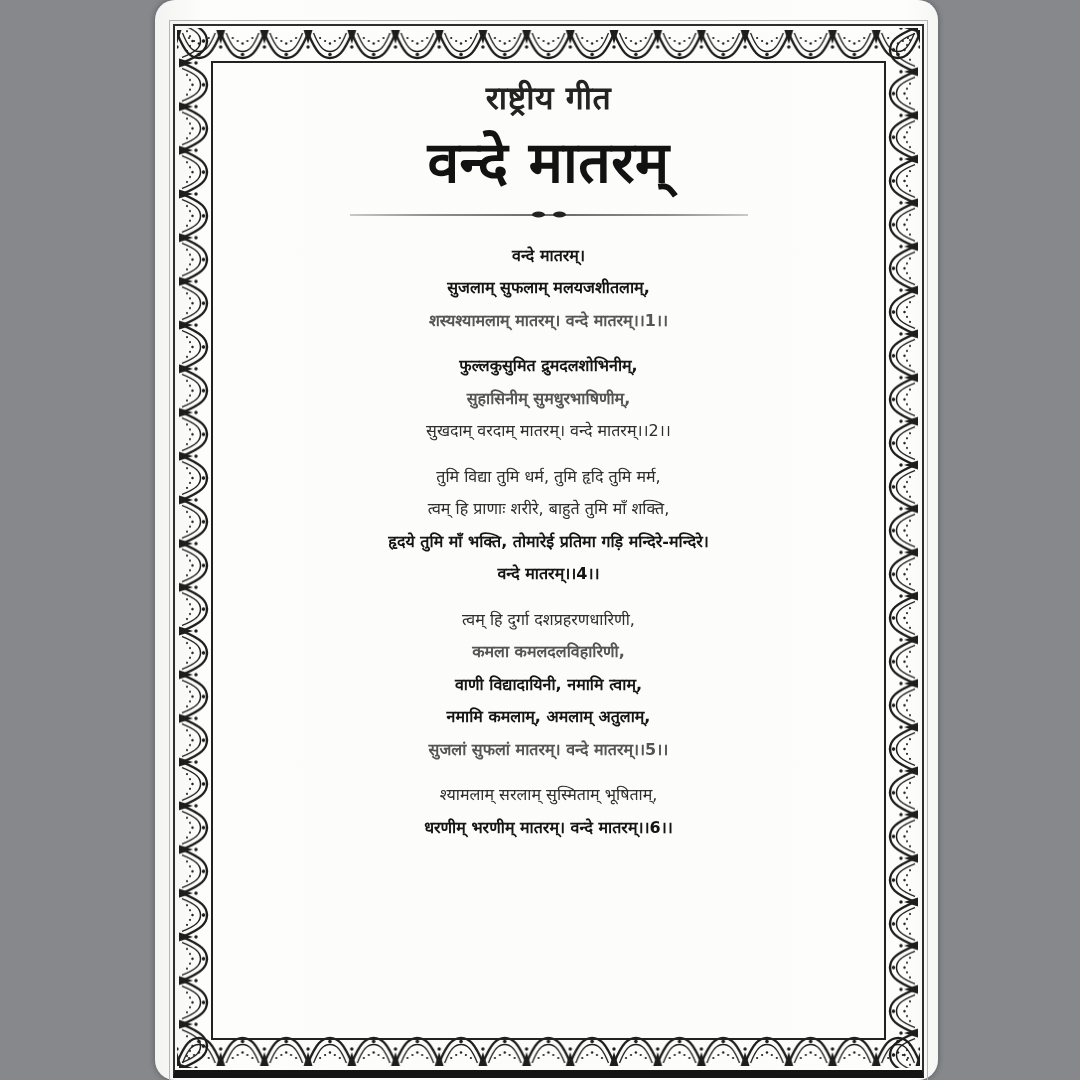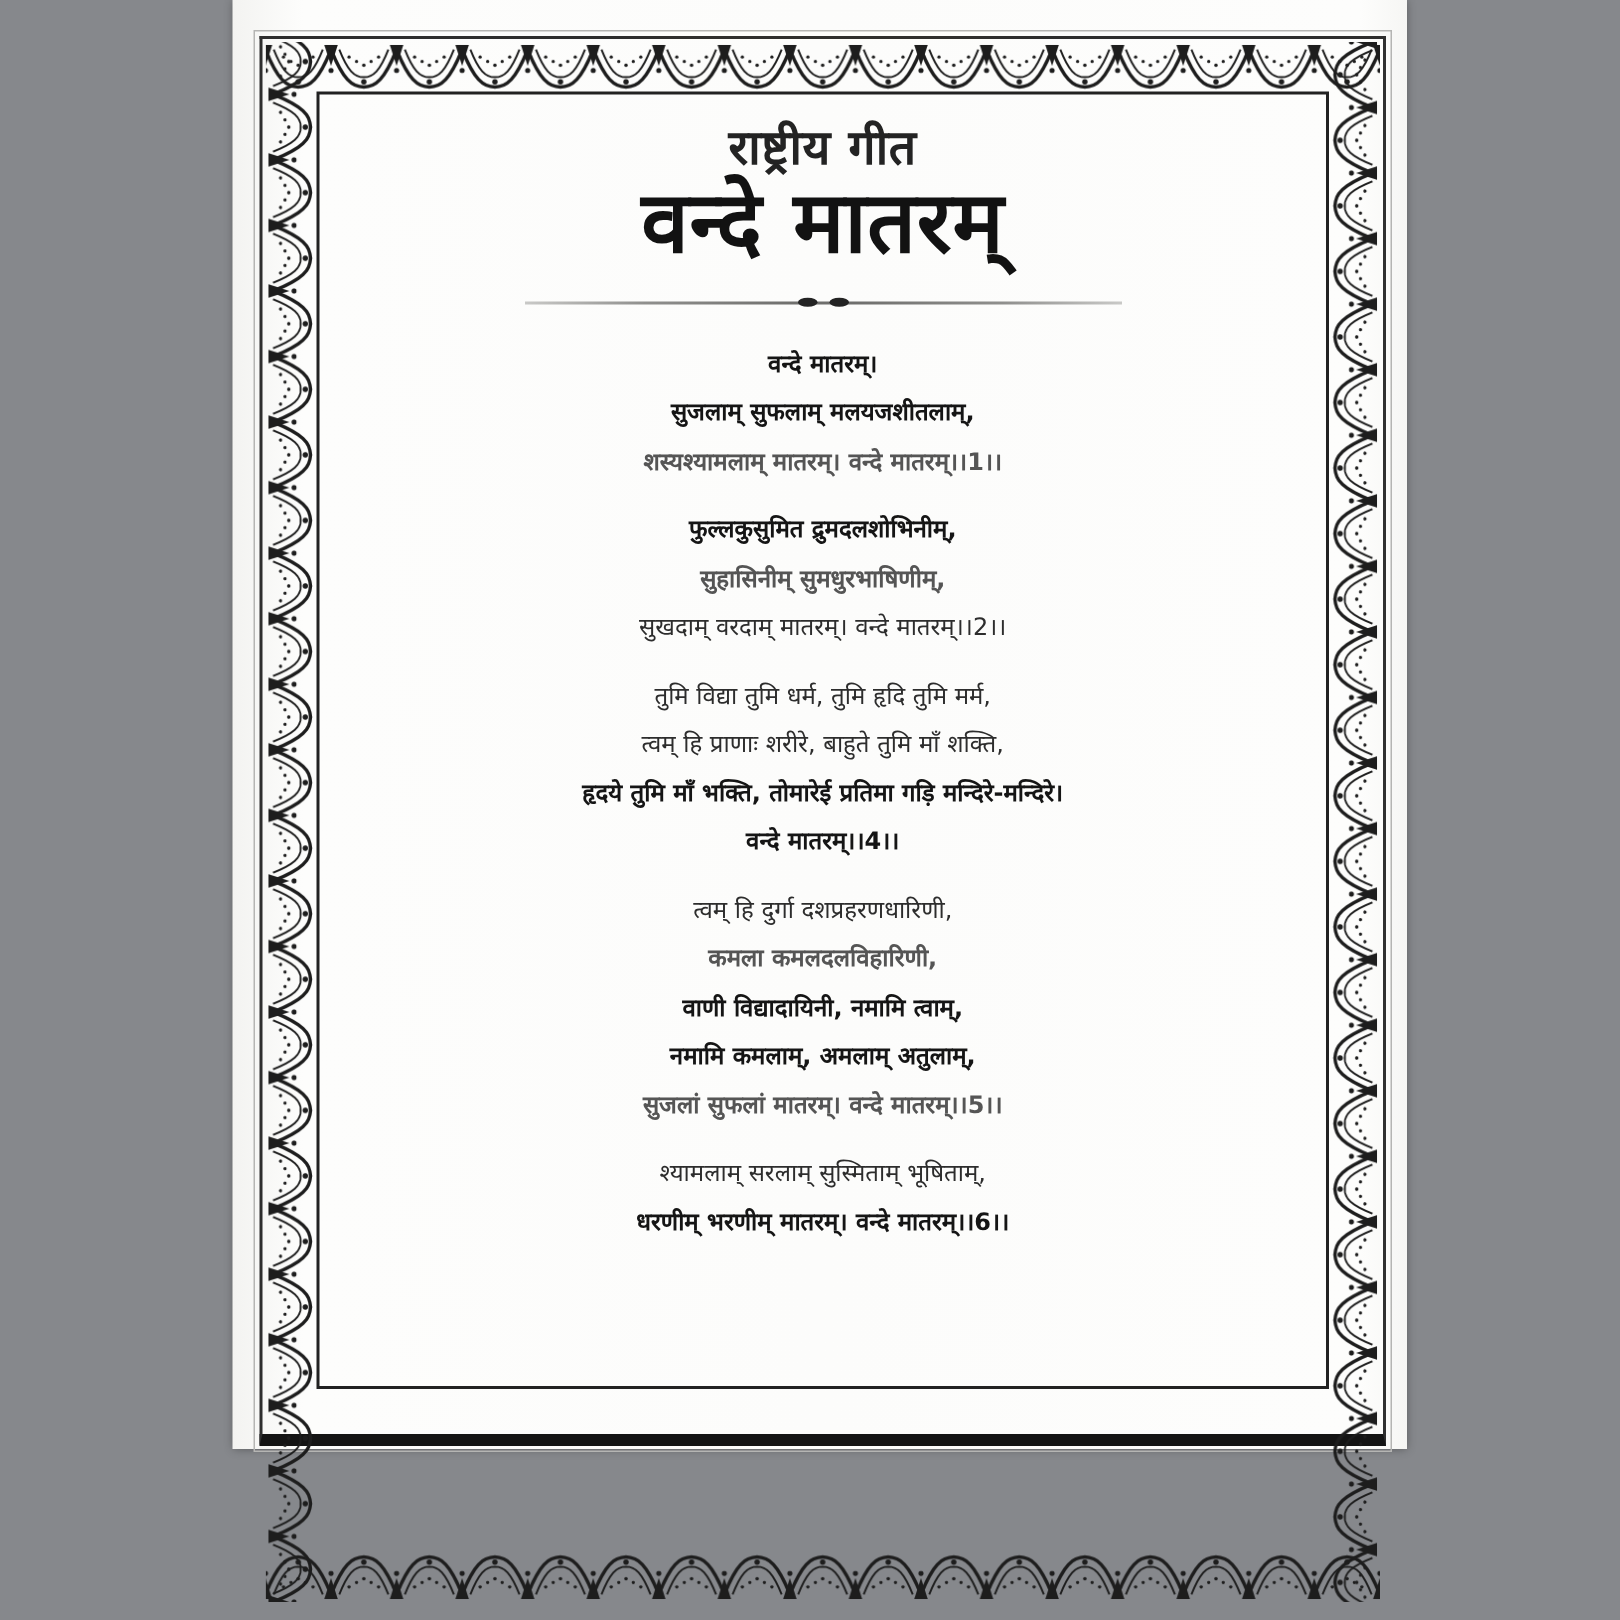--- a/index.html
+++ b/index.html
@@ -10,23 +10,24 @@
   }
   *{margin:0;padding:0;box-sizing:border-box;}
   html,body{width:1080px;height:1080px;}
   body{
     background:var(--canvas-gray);
     font-family:"DejaVu Sans","Liberation Sans",sans-serif;
   }
   .stage{position:relative;width:1080px;height:1080px;overflow:hidden;}
 
   .paper{
-    position:absolute;left:155px;top:0;width:783px;height:966px;
+    position:absolute;left:155px;top:0;width:783px;height:1080px;
     background:linear-gradient(90deg,#f3f3f1 0%,#fdfdfc 6%,var(--paper) 50%,#fdfdfc 96%,#f6f6f4 100%);
     box-shadow:0 0 6px rgba(0,0,0,.35);
+    border-radius:20px;
   }
 
   
   .outer-frame{
     position:absolute;left:18px;top:24px;right:14px;bottom:2px;
     border:2px solid #2e2e2e;border-bottom:8px solid #141414;
     outline:1px solid #b5b5b3;outline-offset:3px;
   }
   .lace-box{position:absolute;overflow:hidden;}
   .lace-top{left:22px;top:28px;width:743px;height:33px;}
@@ -45,21 +46,21 @@
 
   .content{
     position:absolute;left:58px;right:54px;top:61px;bottom:34px;
     text-align:center;color:var(--ink);
   }
   .kicker{
     margin-top:14px;font-size:32px;font-weight:600;color:#232323;
     letter-spacing:.5px;
   }
   .main-title{
-    margin-top:0;font-size:57px;font-weight:800;color:#121212;
+    margin-top:13px;font-size:57px;font-weight:800;color:#121212;
     letter-spacing:.5px;line-height:1.1;
   }
   .divider{
     position:relative;margin:20px auto 24px;width:398px;height:2px;
     background:linear-gradient(90deg,#c9c9c7,#8f8f8d 20%,#6f6f6d 45%,#6f6f6d 55%,#8f8f8d 80%,#c9c9c7);
   }
   .divider .ornament{
     position:absolute;left:50%;top:50%;transform:translate(-50%,-50%);
     width:34px;height:7px;display:flex;align-items:center;justify-content:space-between;
   }

